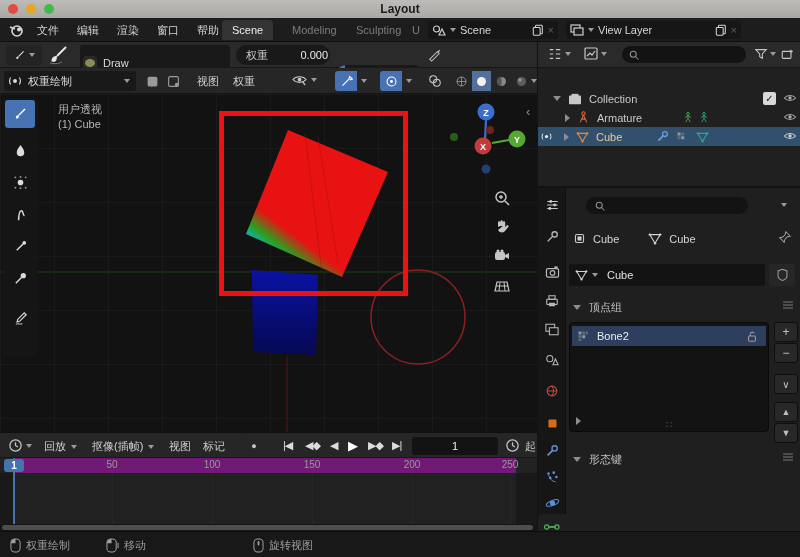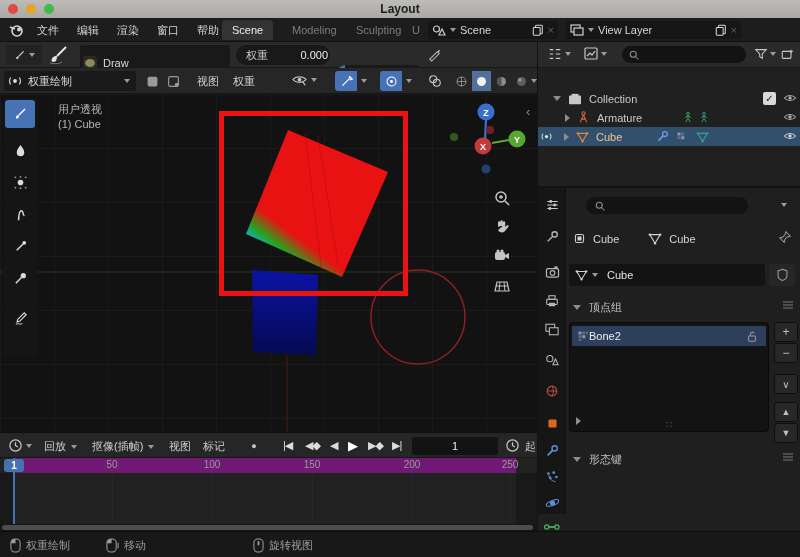--- a/index.html
+++ b/index.html
@@ -661,21 +661,21 @@
         <span class="icon" style="margin-left:5px">
           <svg width="12" height="12" viewBox="0 0 16 16">
               <rect x="2" y="2" width="4" height="4" fill="#7f98bd"></rect>
               <rect x="7" y="2" width="4" height="4" fill="#6a6a6a"></rect>
               <rect x="12" y="2" width="2.5" height="4" fill="#6a6a6a"></rect>
               <rect x="2" y="7" width="4" height="4" fill="#6a6a6a"></rect>
               <rect x="7" y="7" width="4" height="4" fill="#7f98bd"></rect>
               <rect x="2" y="12" width="4" height="2.5" fill="#6a6a6a"></rect>
             </svg>
         </span>
-        <span style="margin-left:0;color:#ececec">Bone2</span>
+        <span style="margin-left:8px;color:#ececec">Bone2</span>
         <span class="icon" style="position:absolute;right:8px">
           <svg width="12" height="13" viewBox="0 0 14 15">
               <rect x="3" y="7" width="8" height="6" rx="1" fill="none" stroke="#9a9a9a" stroke-width="1.2"></rect>
               <path d="M5 7V4.5A2.3 2.3 0 0 1 9.4 3.8" fill="none" stroke="#9a9a9a" stroke-width="1.2"></path>
             </svg>
         </span>
       </div>
       <span class="tri-r" style="position:absolute;left:6px;bottom:6px"></span>
       <span style="position:absolute;left:50%;bottom:1px;transform:translateX(-50%);color:#555;font-size:10px">∷</span>
     </div>

